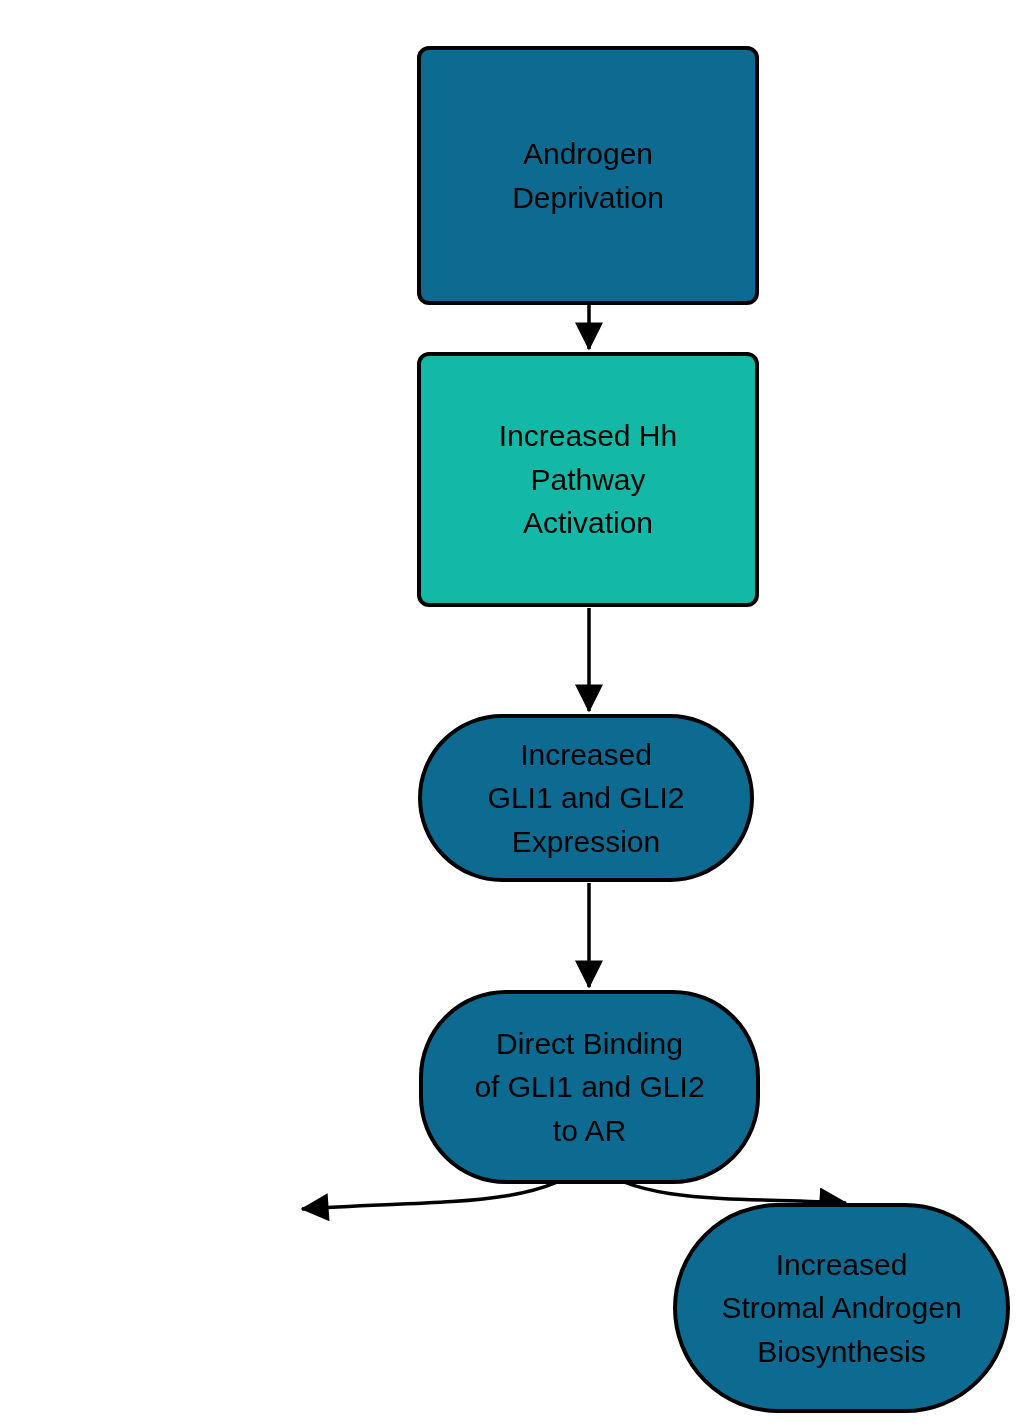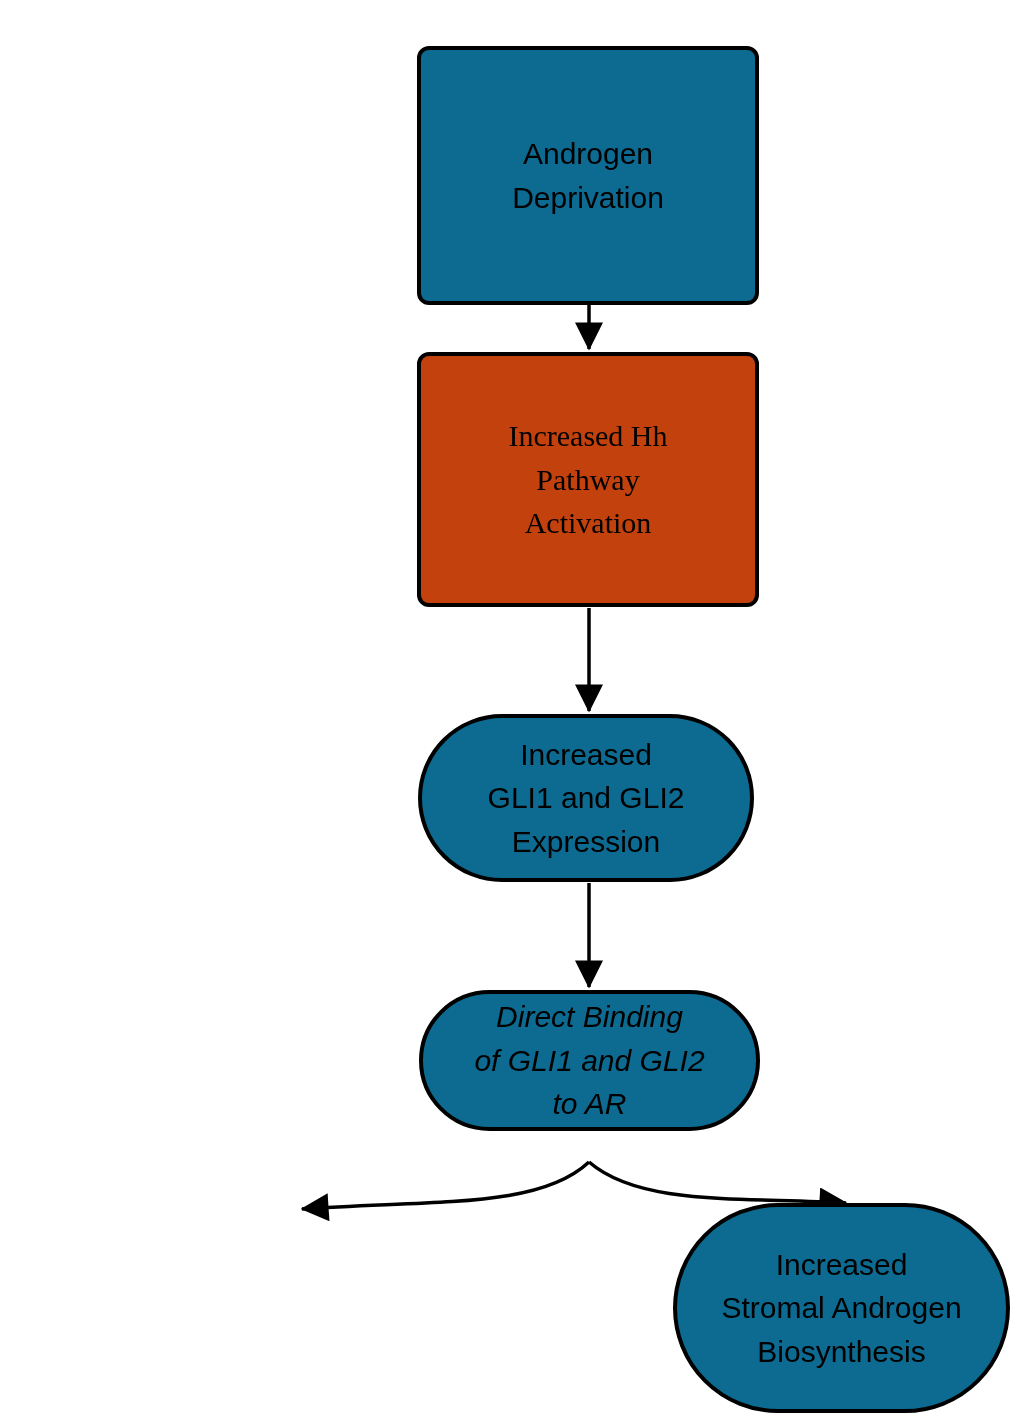--- a/index.html
+++ b/index.html
@@ -33,21 +33,21 @@
     line-height: 1.45;
     color: #000000;
     background: #0d6a91;
   }
 
   .node.rect { border-radius: 12px; }
 
   #node-androgen-deprivation      { left: 417px; top: 6px;    width: 342px; height: 259px; margin-top: 40px; }
   #node-hh-pathway-activation     { left: 417px; top: 352px;  width: 342px; height: 255px; }
   #node-gli-expression            { left: 418px; top: 714px;  width: 336px; height: 168px; border-radius: 84px; }
-  #node-direct-binding            { left: 419px; top: 990px;  width: 341px; height: 141px; border-radius: 87px; font-style: italic; }
+  #node-direct-binding            { left: 419px; top: 990px;  width: 341px; height: 194px; border-radius: 87px; }
   #node-inhibition-transactivation{ left: 14px;  top: 1205px; width: 560px; height: 218px; border-radius: 109px; }
   #node-stromal-biosynthesis      { left: 673px; top: 1203px; width: 337px; height: 210px; border-radius: 105px; }
 
   .edge {
     fill: none;
     stroke: #000000;
     stroke-width: 3.5px;
   }
 </style>
 </head>
@@ -66,21 +66,21 @@
     <path class="edge" d="M589,883 L589,987" marker-end="url(#arrowhead)" style="stroke: rgb(0, 0, 0);"></path>
     <path class="edge" d="M589,1162 C540,1208 440,1200 302,1209" marker-end="url(#arrowhead)" style="stroke: rgb(0, 0, 0);"></path>
     <path class="edge" d="M589,1162 C640,1206 740,1197 846,1203" marker-end="url(#arrowhead)" style="stroke: rgb(0, 0, 0);"></path>
   </svg>
 
   <div class="node rect" id="node-androgen-deprivation" style="background: rgb(13, 106, 145); border-color: rgb(0, 0, 0); color: rgb(0, 0, 0);">
     <span>Androgen
 Deprivation</span>
   </div>
 
-  <div class="node rect" id="node-hh-pathway-activation" style="background: #c2410c; border-color: rgb(0, 0, 0); color: rgb(0, 0, 0); font-family: Liberation Serif, serif;">
+  <div class="node rect" id="node-hh-pathway-activation" style="background: #14b8a6; border-color: rgb(0, 0, 0); color: rgb(0, 0, 0);">
     <span>Increased Hh
 Pathway
 Activation</span>
   </div>
 
   <div class="node stadium" id="node-gli-expression" style="background: rgb(13, 106, 145); border-color: rgb(0, 0, 0); color: rgb(0, 0, 0);">
     <span>Increased
 GLI1 and GLI2
 Expression</span>
   </div>

